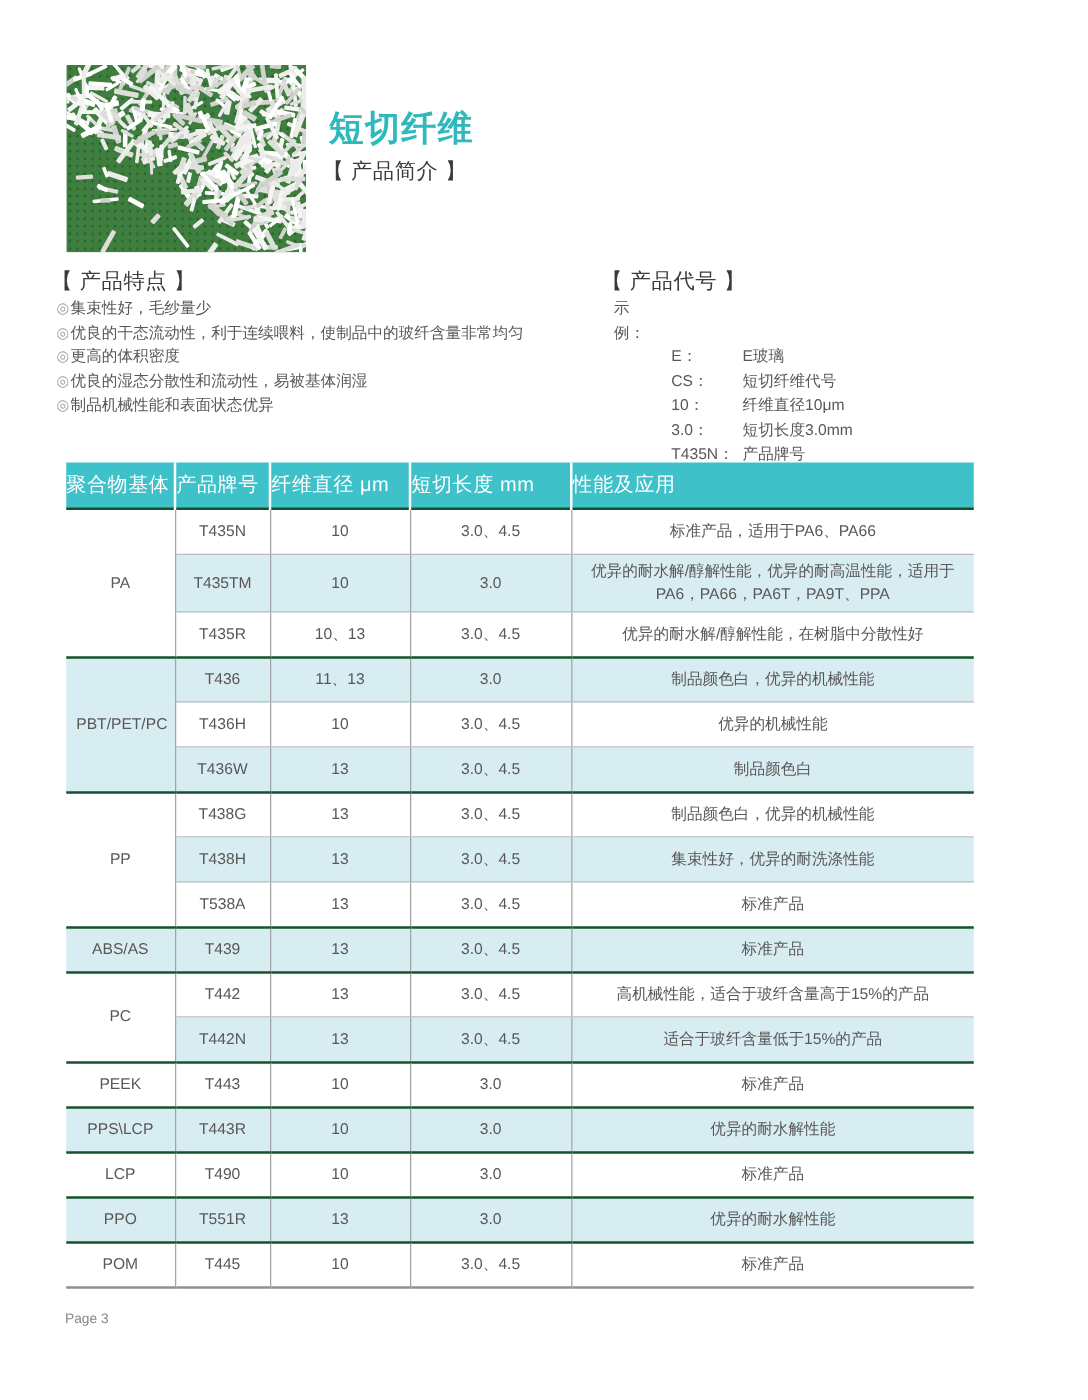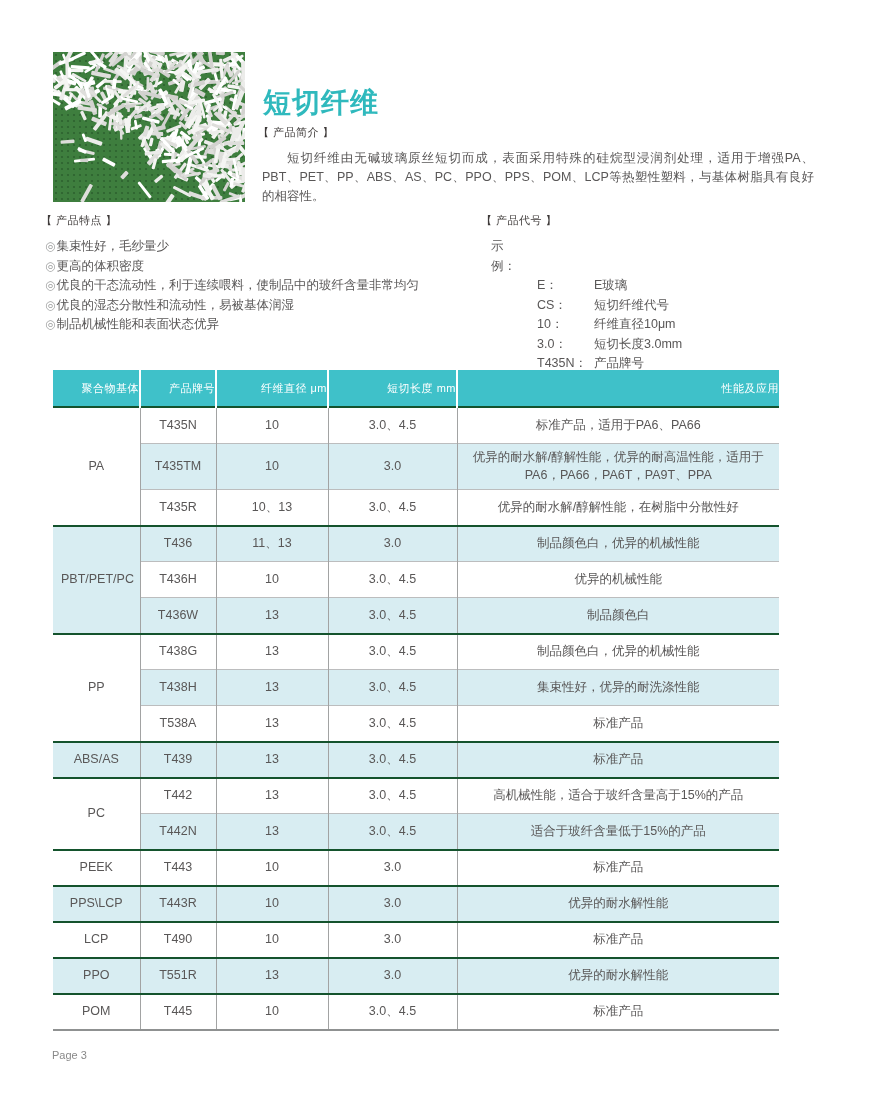--- a/index.html
+++ b/index.html
@@ -10,21 +10,21 @@
   }
   
   .photo {
     position:absolute; left:53px; top:52px; width:192px; height:150px; overflow:hidden;
   }
   .doc-title {
     position:absolute; left:263px; top:84px;
     font-size:28px; font-weight:bold; color:#2FB9BD; letter-spacing:1px;
   }
   .sec-heading {
-    font-size:11px; color:#3e3a39; letter-spacing:0.5px; white-space:nowrap;
+    font-size:17px; color:#3e3a39; letter-spacing:0.5px; white-space:nowrap;
   }
   .h-intro   { position:absolute; left:258px; top:125px; }
   .h-feat    { position:absolute; left:41px;  top:213px; }
   .h-code    { position:absolute; left:481px; top:213px; }
   .h-catalog { position:absolute; left:55px;  top:345px;margin-top:25px; }
   .intro-body {
     position:absolute; left:262px; top:149px; width:552px;
     font-size:12.5px; line-height:19px; text-align:justify; text-indent:2em; color:#595757;
   }
   
@@ -43,21 +43,21 @@
   .catalog-table {
     position:absolute; left:53px; top:370px; width:726px;
     border-collapse:collapse; table-layout:fixed;
     font-size:12.5px; color:#595757;
   }
   .catalog-table col.c1{width:87px;} .catalog-table col.c2{width:76px;}
   .catalog-table col.c3{width:112px;} .catalog-table col.c4{width:129px;}
   .catalog-table col.c5{width:322px;}
   .catalog-table th {
     background:#3FC1C9; color:#ffffff; font-weight:normal;
-    height:37px; text-align:right; font-size:11px; letter-spacing:0.5px;margin-top:30px;
+    height:37px; text-align:left; font-size:16px; letter-spacing:0.5px;margin-top:30px;
   }
   .catalog-table th + th { border-left:2px solid #ffffff; }
   .catalog-table td {
     text-align:center; vertical-align:middle;
     height:36px; padding:4px 8px; line-height:1.5;
     border-left:1px solid #a2a3a3;
   }
   .catalog-table td.group-cell { border-left:none; }
   .catalog-table tr.group-start > td { border-top:2px solid #14532d; }
   .catalog-table tr:not(.group-start) > td { border-top:1px solid #bcbdbe; }
@@ -567,27 +567,26 @@
           <rect x="-9.0" y="-1.3" width="18.0" height="2.7" rx="1" fill="#ececea" transform="translate(137.9 37.9) rotate(106)"></rect>
           <rect x="-5.8" y="-2.0" width="11.6" height="4.0" rx="1" fill="#ececea" transform="translate(107.0 57.7) rotate(149)"></rect>
           <rect x="-4.8" y="-1.5" width="9.5" height="3.0" rx="1" fill="#ffffff" transform="translate(16.6 20.4) rotate(88)"></rect>
           <rect x="-8.3" y="-1.7" width="16.6" height="3.4" rx="1" fill="#ffffff" transform="translate(150.6 140.4) rotate(57)"></rect>
         </g>
     </svg>
   </div>
 
   <div class="doc-title">短切纤维</div>
   <div class="sec-heading h-intro">【 产品简介 】</div>
-  <div class="intro-body">短切纤维由无碱玻璃原丝短切而成，表面采用特殊的硅烷型浸润剂处理，适用于增强PA、PBT、PET、PP、ABS、AS、PC、PPO、PPS、POM、LCP等热塑性塑料，与基体树脂具有良好的相容性。</div>
 
   <div class="sec-heading h-feat">【 产品特点 】</div>
   <div class="features" id="features-list">
       <div class="feat-item"><span class="bullet">◎</span><span>集束性好，毛纱量少</span></div>
+      <div class="feat-item"><span class="bullet">◎</span><span>优良的干态流动性，利于连续喂料，使制品中的玻纤含量非常均匀</span></div>
       <div class="feat-item"><span class="bullet">◎</span><span>更高的体积密度</span></div>
-      <div class="feat-item"><span class="bullet">◎</span><span>优良的干态流动性，利于连续喂料，使制品中的玻纤含量非常均匀</span></div>
       <div class="feat-item"><span class="bullet">◎</span><span>优良的湿态分散性和流动性，易被基体润湿</span></div>
       <div class="feat-item"><span class="bullet">◎</span><span>制品机械性能和表面状态优异</span></div>
     </div>
 
   <div class="sec-heading h-code">【 产品代号 】</div>
   <div class="code-block">
     <div class="code-example">
       <span class="ex-label">示例：</span>
     </div>
     <div class="code-parts" id="code-parts">

